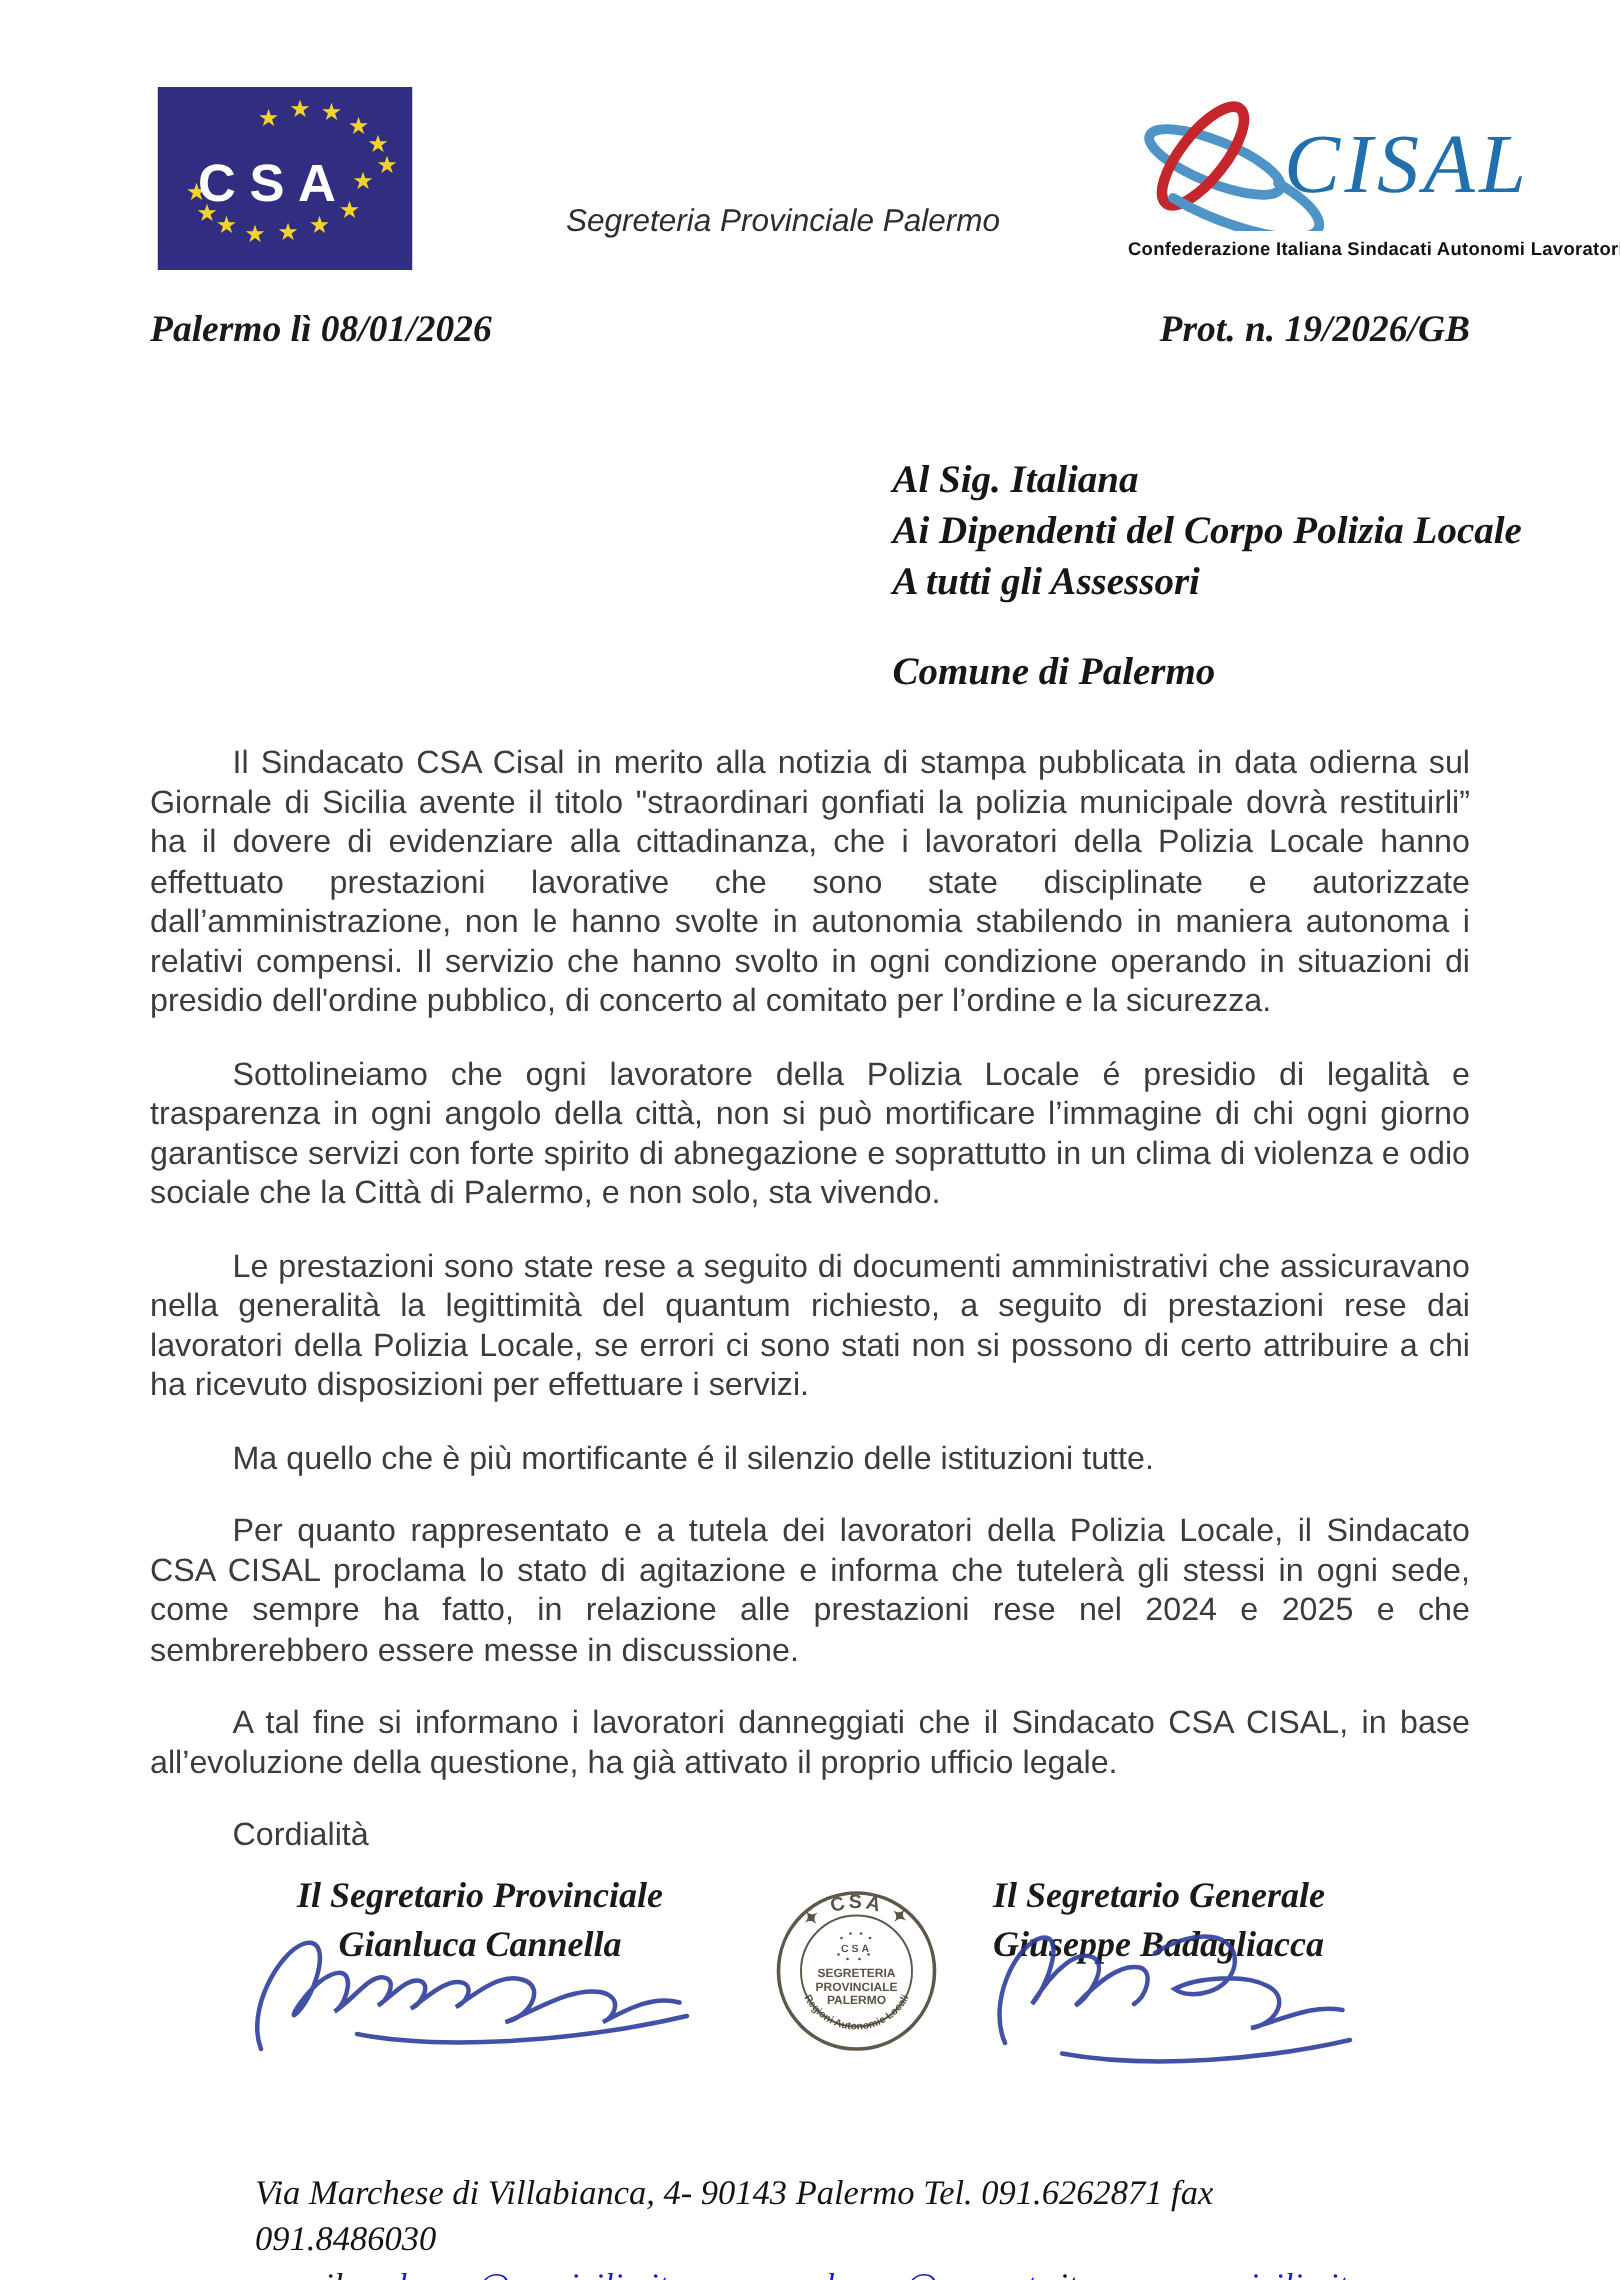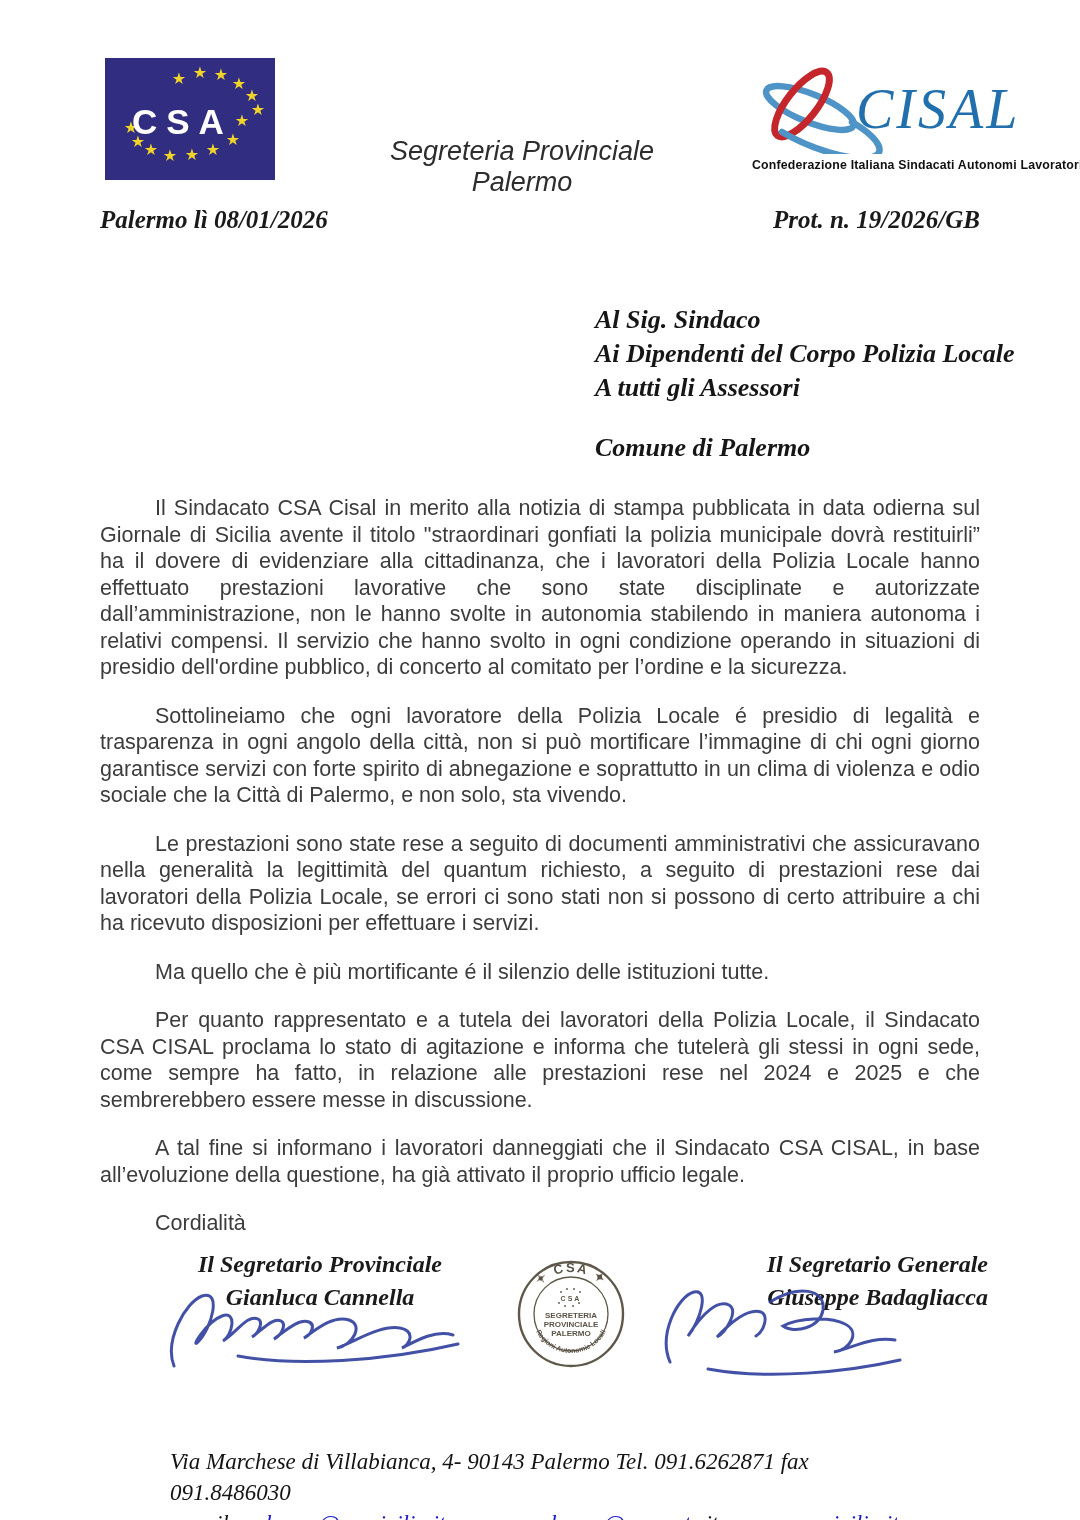--- a/index.html
+++ b/index.html
@@ -10,21 +10,21 @@
     background:#ffffff;
     overflow:hidden;
     font-family:"Liberation Sans",sans-serif;
     color:#3a3a3a;
   }
   
   .csa-logo{position:absolute;left:105px;top:58px;width:170px;height:122px;}
   .segreteria{
     position:absolute;left:352px;top:136px;width:340px;
     font-family:"Liberation Sans",sans-serif;
-    font-style:italic;font-size:27px;color:#2d2d2d;text-align:center;
+    font-style:italic;font-size:21px;color:#2d2d2d;text-align:center;
   }
   .cisal-block{position:absolute;left:752px;top:60px;width:298px;}
   .cisal-sub{
     margin-top:0px;text-align:right;
     font-family:"Liberation Sans",sans-serif;
     font-weight:bold;font-size:12.3px;color:#111;letter-spacing:.2px;
     white-space:nowrap;
   }
   
   .meta-row{
@@ -48,21 +48,21 @@
   .body-text p{margin:16px 0 22px 0;text-indent:55px;}
   .closing{margin-top:12px;text-indent:55px;}
   
   .sig-section{position:absolute;left:0;top:1248px;width:984px;height:170px;}
   .sig-block{
     position:absolute;
     font-family:"Liberation Serif",serif;
     font-weight:bold;font-style:italic;font-size:24px;line-height:33px;color:#1a1a1a;
   }
   .sig-left{left:170px;width:300px;text-align:center;}
-  .sig-right{left:688px;width:300px;text-align:right;}
+  .sig-right{left:662px;width:300px;text-align:left;}
   .scrawl{position:absolute;pointer-events:none;}
   .scrawl-left{left:160px;top:20px;}
   .scrawl-right{left:648px;top:22px;}
   .stamp{position:absolute;left:515px;top:10px;}
   
   .footer{
     position:absolute;left:170px;top:1446px;width:760px;
     font-family:"Liberation Serif",serif;
     font-style:italic;font-size:23px;line-height:31px;color:#141414;
   }
@@ -107,21 +107,21 @@
     </svg>
     <div class="cisal-sub">Confederazione Italiana Sindacati Autonomi Lavoratori</div>
   </div>
 
   <div class="meta-row">
     <span>Palermo lì 08/01/2026</span>
     <span>Prot. n. 19/2026/GB</span>
   </div>
 
   <div class="recipients">
-    <div>Al Sig. Sindaco</div>
+    <div>Al Sig. Italiana</div>
     <div>Ai Dipendenti del Corpo Polizia Locale</div>
     <div>A tutti gli Assessori</div>
     <div class="org">Comune di Palermo</div>
   </div>
 
   <div class="body-text">
     <p>Il Sindacato CSA Cisal in merito alla notizia di stampa pubblicata in data odierna sul Giornale di Sicilia avente il titolo "straordinari gonfiati la polizia municipale dovrà restituirli” ha il dovere di evidenziare alla cittadinanza, che i lavoratori della Polizia Locale hanno effettuato prestazioni lavorative che sono state disciplinate e autorizzate dall’amministrazione, non le hanno svolte in autonomia stabilendo in maniera autonoma i relativi compensi. Il servizio che hanno svolto in ogni condizione operando in situazioni di presidio dell'ordine pubblico, di concerto al comitato per l’ordine e la sicurezza.</p>
     <p>Sottolineiamo che ogni lavoratore della Polizia Locale é presidio di legalità e trasparenza in ogni angolo della città, non si può mortificare l’immagine di chi ogni giorno garantisce servizi con forte spirito di abnegazione e soprattutto in un clima di violenza e odio sociale che la Città di Palermo, e non solo, sta vivendo.</p>
     <p>Le prestazioni sono state rese a seguito di documenti amministrativi che assicuravano nella generalità la legittimità del quantum richiesto, a seguito di prestazioni rese dai lavoratori della Polizia Locale, se errori ci sono stati non si possono di certo attribuire a chi ha ricevuto disposizioni per effettuare i servizi.</p>
     <p>Ma quello che è più mortificante é il silenzio delle istituzioni tutte.</p>

